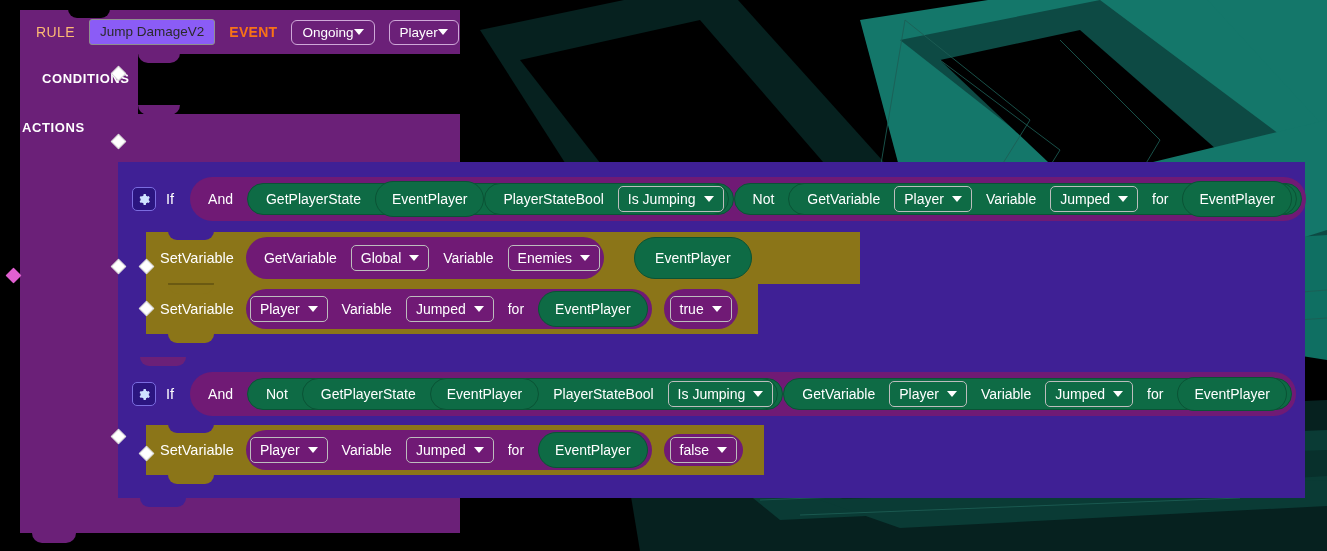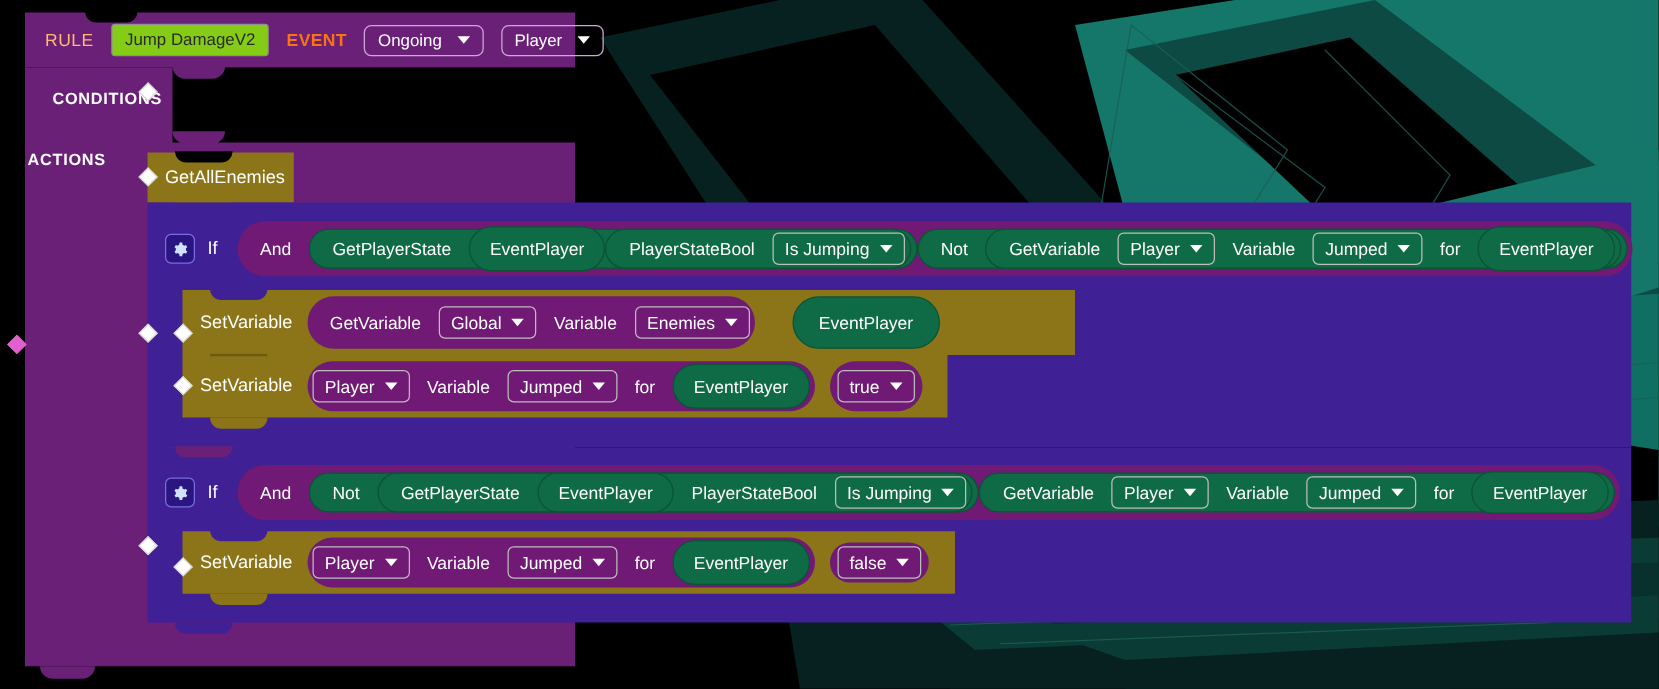--- a/index.html
+++ b/index.html
@@ -24,27 +24,27 @@
     display:flex;align-items:center;gap:14px;padding-left:16px;box-sizing:border-box;
   }
   .rule-head .notch{
     position:absolute;left:48px;top:-1px;width:42px;height:9px;background:#000;
     border-radius:0 0 9px 9px;
   }
   .lbl-rule{
     color:#fdba74;font-size:14px;font-weight:normal;letter-spacing:.4px;
   }
   .rule-name{
-    background:#84cc16;color:#2a2a2a;border:1px solid #8f8f8f;border-radius:3px;
+    background:#8b5cf6;color:#2a2a2a;border:1px solid #8f8f8f;border-radius:3px;
     padding:4px 10px;font-size:13.5px;line-height:1.15;white-space:nowrap;
   }
   .lbl-event{color:#f97316;font-size:14px;font-weight:bold;letter-spacing:.3px;}
   .pill-dd{
     border:1px solid #cfa8d8;border-radius:6px;color:#fff;font-size:13.5px;
-    padding:4px 10px;display:inline-flex;align-items:center;gap:12px;white-space:nowrap;
+    padding:4px 10px;display:inline-flex;align-items:center;gap:0;white-space:nowrap;
     background:transparent;
   }
   .caret{width:0;height:0;border-left:5px solid transparent;border-right:5px solid transparent;
          border-top:6px solid #fff;display:inline-block;}
 
   
   .cond-band{position:relative;width:440px;height:60px;background:#6B2078;}
   .cond-band .cut{
     position:absolute;left:118px;top:0;right:0;bottom:0;background:#000;
   }
@@ -185,27 +185,20 @@
         <i class="caret"></i>
       </span>
     </div>
     <div class="cond-band">
       <span class="lbl-cond">CONDITIONS</span>
       <div class="cut"></div>
     </div>
     <div class="cond-strip"></div>
   </div>
 
-  <div class="blk gold" style="left:118px;top:122px;width:117px;height:40px;">
-    <div class="gold-cut" style="top:-1px;"></div>
-    <div class="gold-nub" style="bottom:-9px;"></div>
-    <div class="row">
-      <span class="op-name">GetAllEnemies</span>
-    </div>
-  </div>
 
   <div class="blk blue" style="left:118px;top:162px;width:1187px;height:196px;">
     <div class="blue-nub" style="bottom:-9px;"></div>
   </div>
 
   <div class="blk" style="left:118px;top:170px;width:1187px;height:58px;">
     <div class="row">
       <div class="gear">
         <svg width="13" height="13" viewBox="0 0 24 24" aria-hidden="true">
           <path fill="#cfe2ff" d="M12 8.2a3.8 3.8 0 1 0 0 7.6 3.8 3.8 0 0 0 0-7.6zm0 5.9a2.1 2.1 0 1 1 0-4.2 2.1 2.1 0 0 1 0 4.2z"></path>

